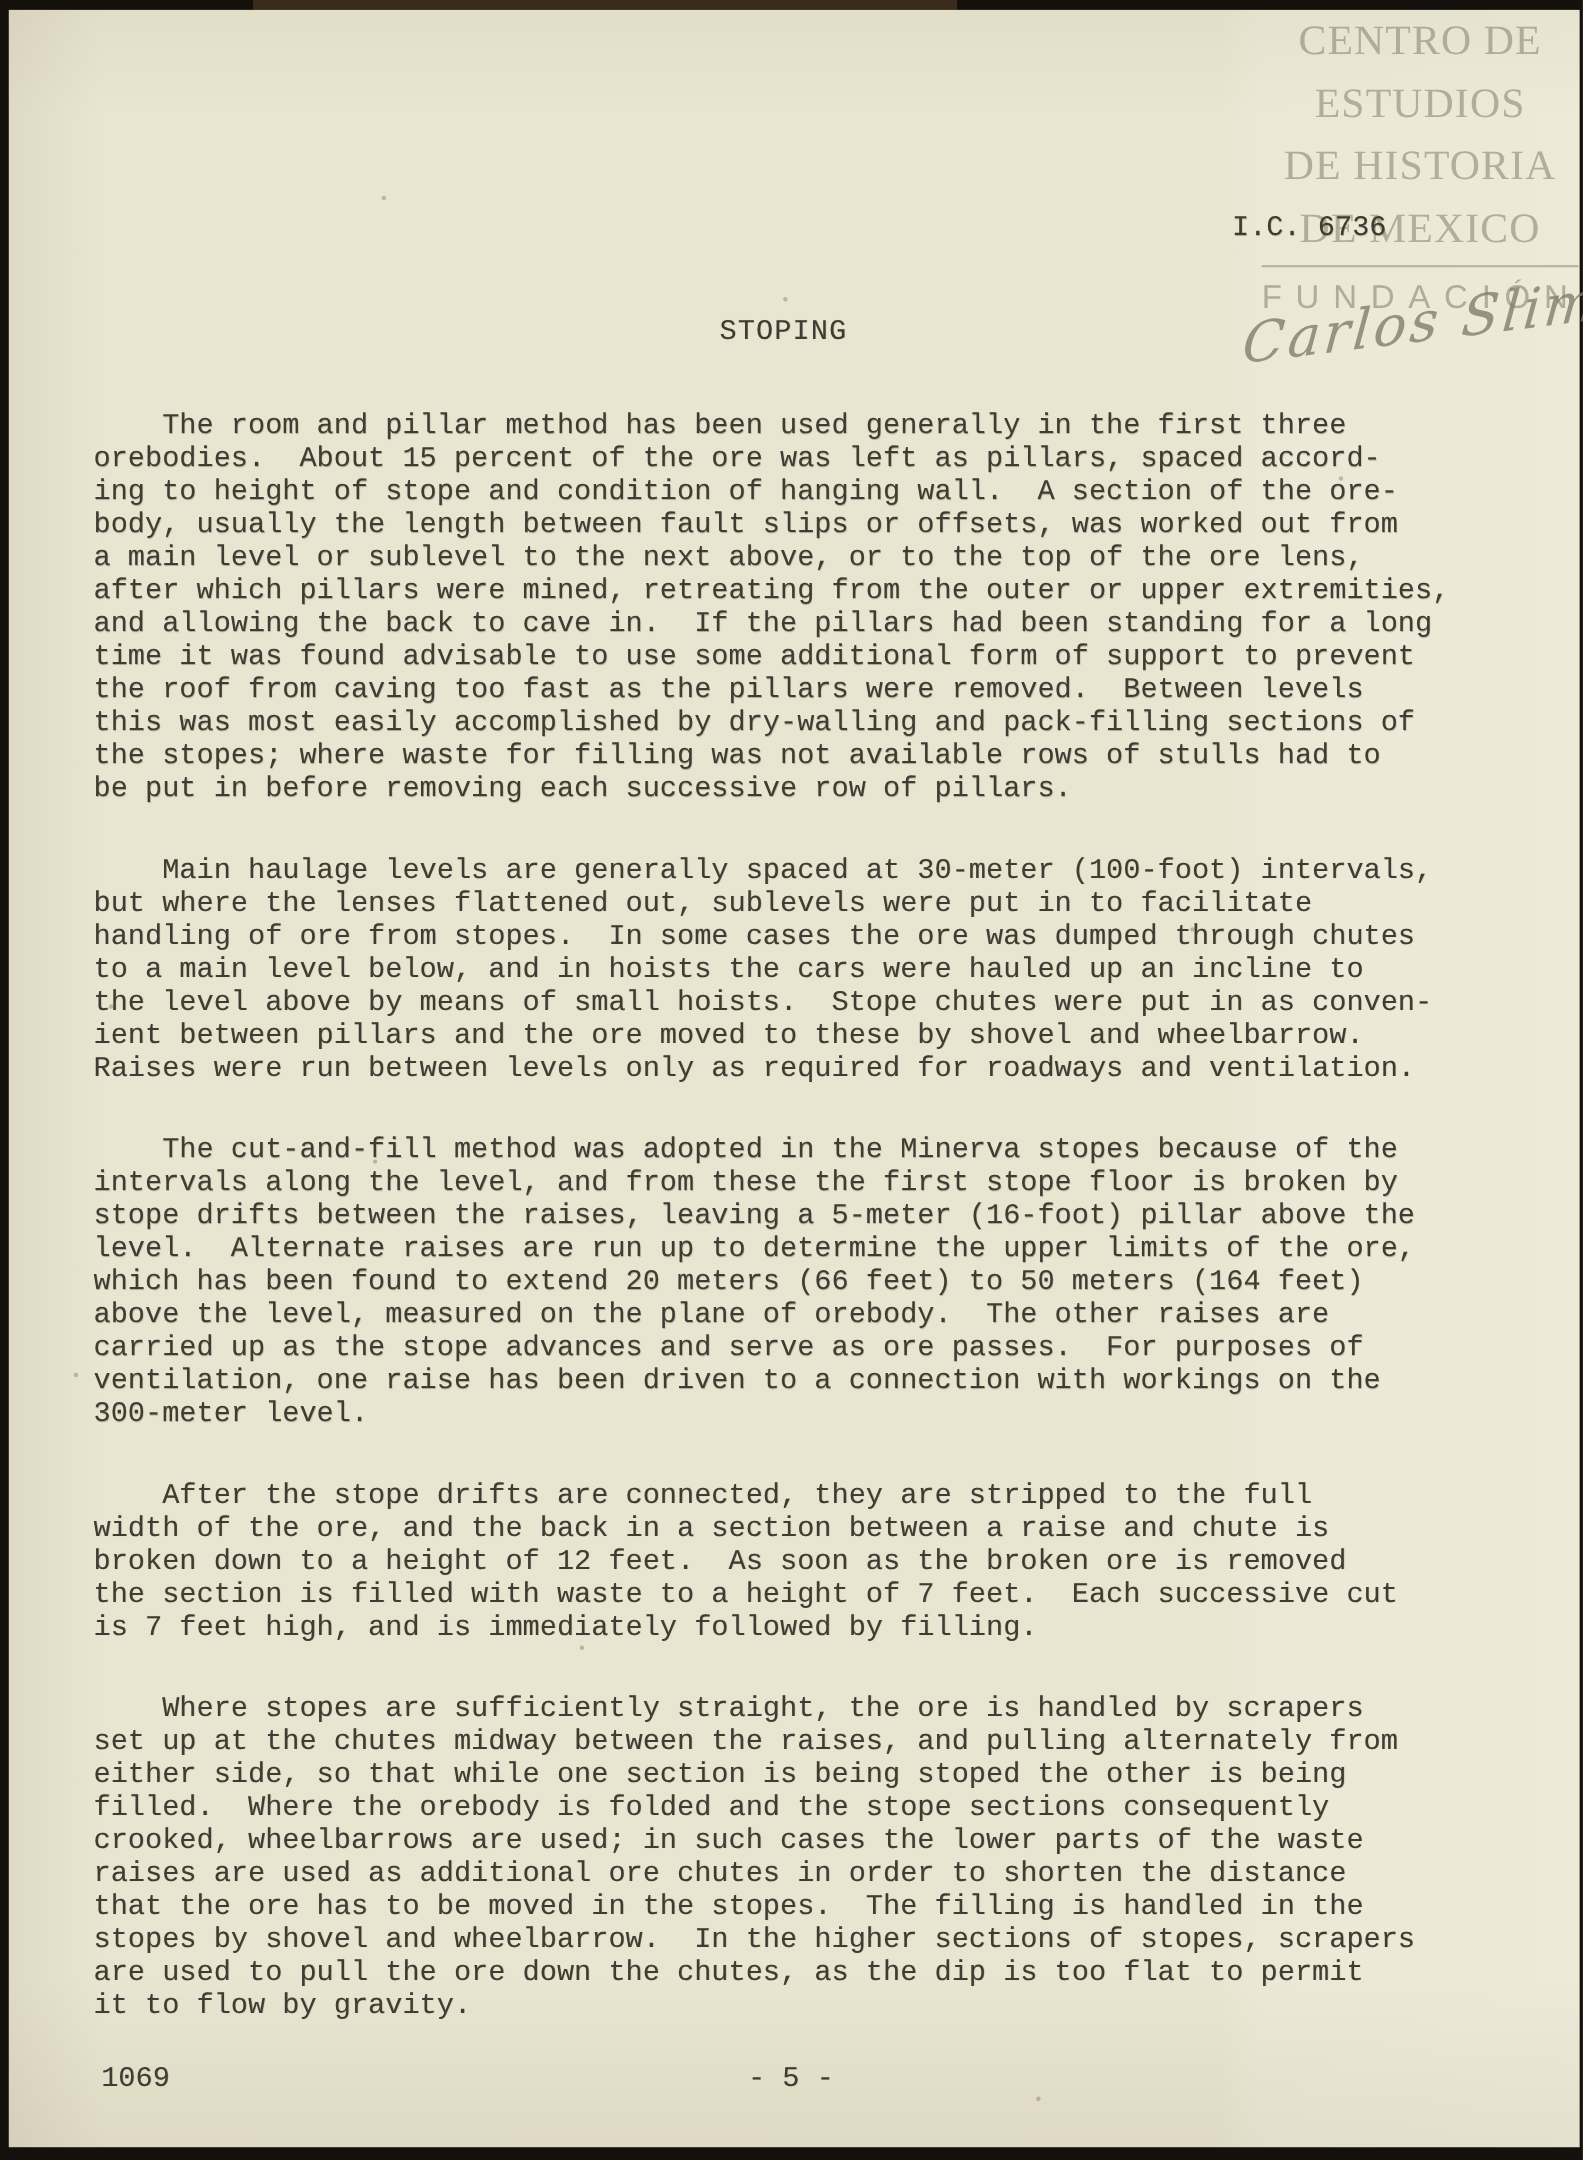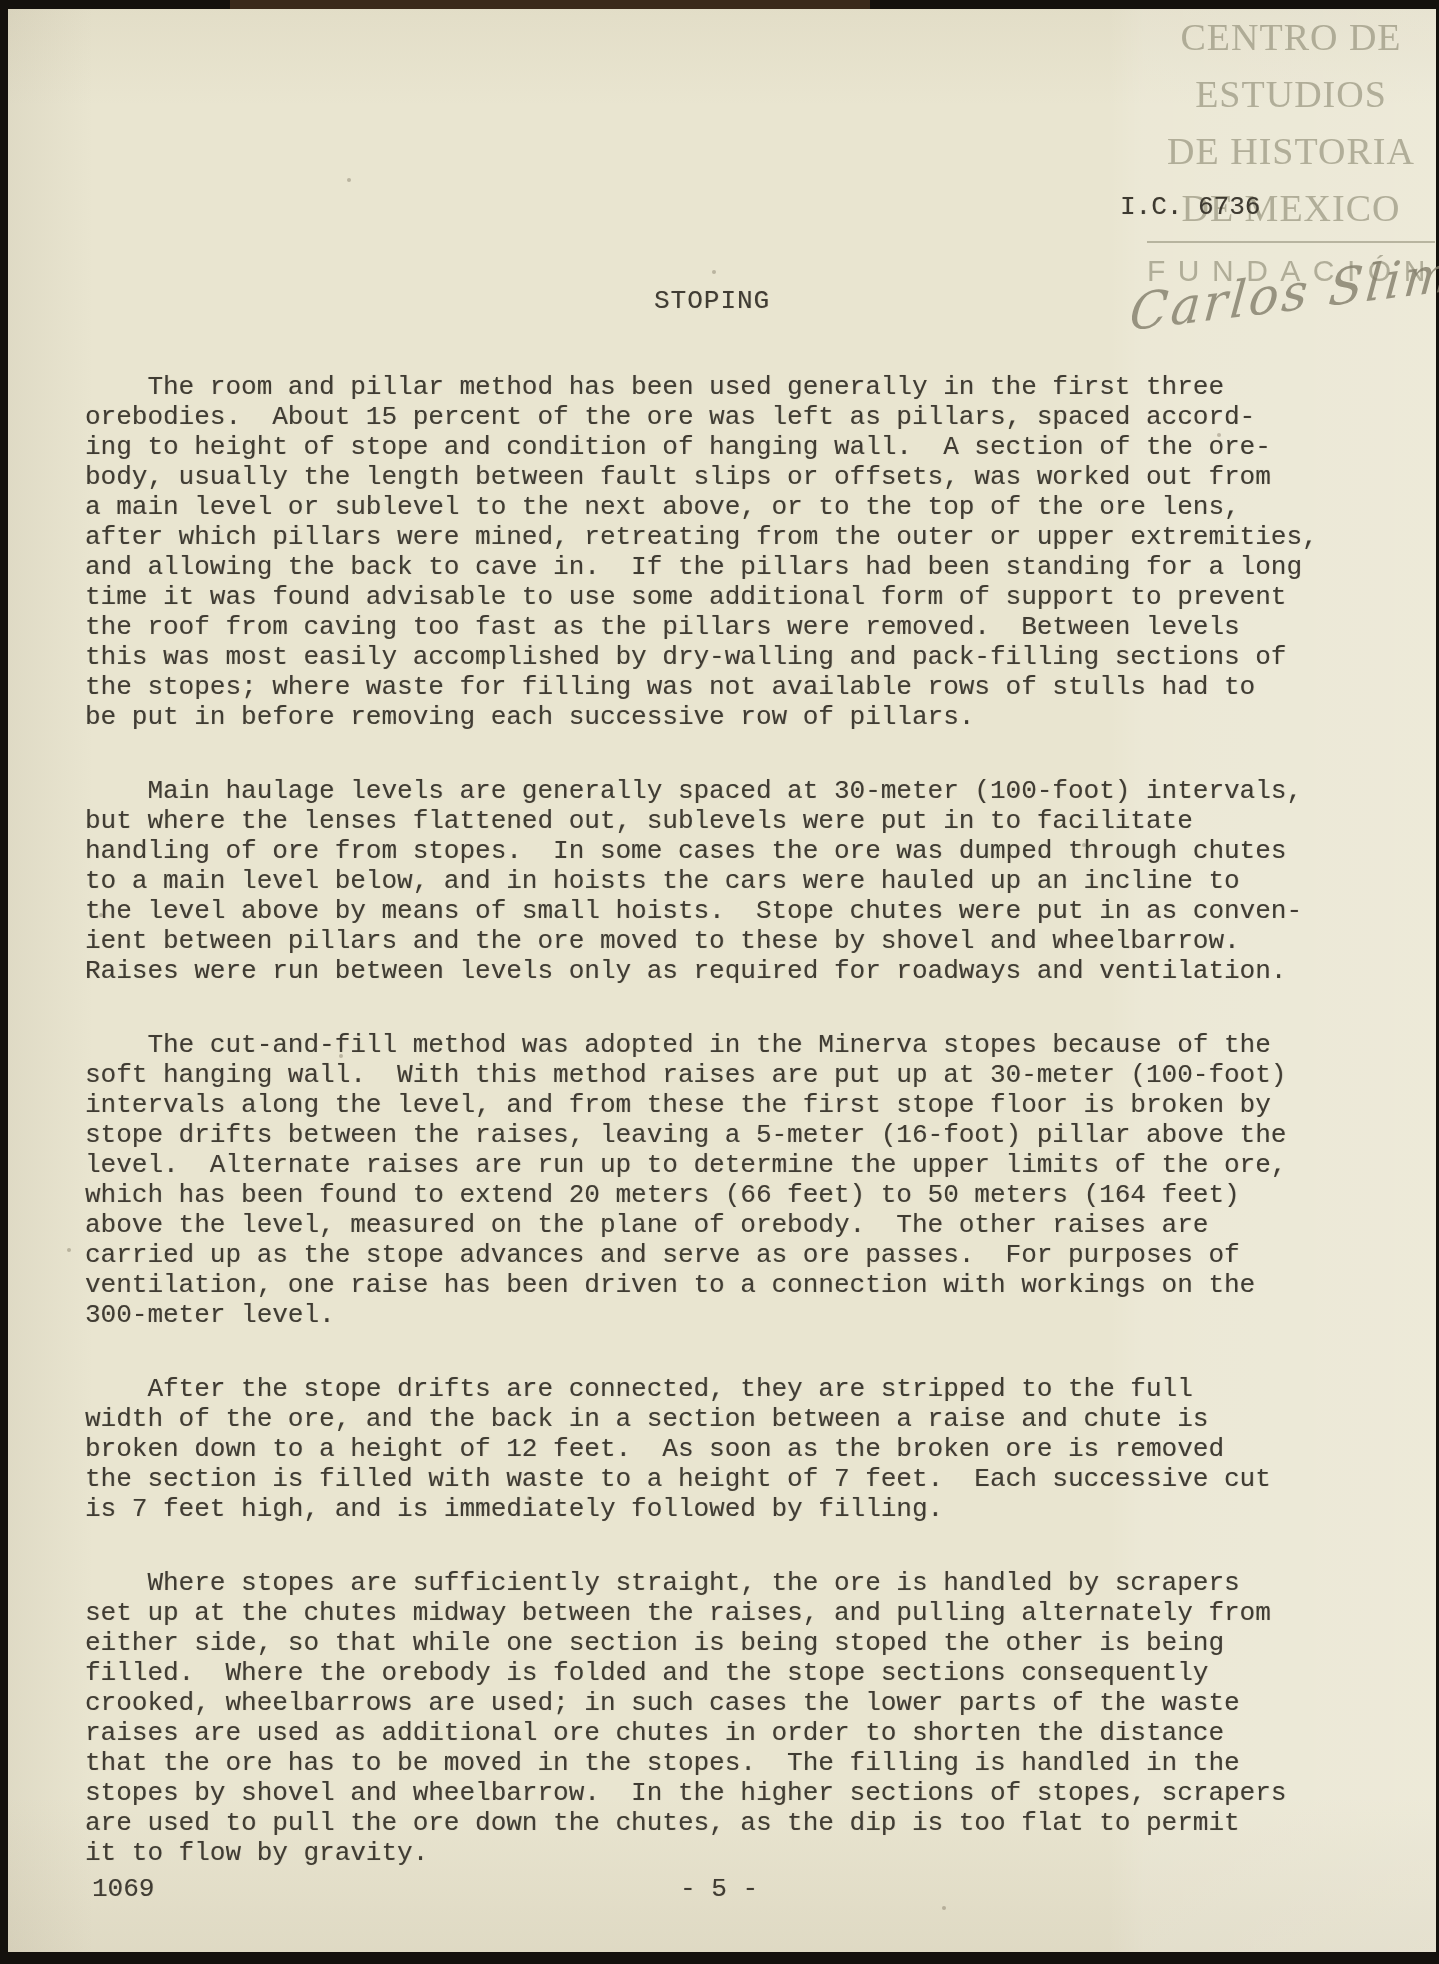--- a/index.html
+++ b/index.html
@@ -107,21 +107,20 @@
         <div class="text-line">    Main haulage levels are generally spaced at 30-meter (100-foot) intervals,</div>
         <div class="text-line">but where the lenses flattened out, sublevels were put in to facilitate</div>
         <div class="text-line">handling of ore from stopes.  In some cases the ore was dumped through chutes</div>
         <div class="text-line">to a main level below, and in hoists the cars were hauled up an incline to</div>
         <div class="text-line">the level above by means of small hoists.  Stope chutes were put in as conven-</div>
         <div class="text-line">ient between pillars and the ore moved to these by shovel and wheelbarrow.</div>
         <div class="text-line">Raises were run between levels only as required for roadways and ventilation.</div>
       </div>
       <div class="paragraph">
         <div class="text-line">    The cut-and-fill method was adopted in the Minerva stopes because of the</div>
-        <div class="text-line">soft hanging wall.  With this method raises are put up at 30-meter (100-foot)</div>
         <div class="text-line">intervals along the level, and from these the first stope floor is broken by</div>
         <div class="text-line">stope drifts between the raises, leaving a 5-meter (16-foot) pillar above the</div>
         <div class="text-line">level.  Alternate raises are run up to determine the upper limits of the ore,</div>
         <div class="text-line">which has been found to extend 20 meters (66 feet) to 50 meters (164 feet)</div>
         <div class="text-line">above the level, measured on the plane of orebody.  The other raises are</div>
         <div class="text-line">carried up as the stope advances and serve as ore passes.  For purposes of</div>
         <div class="text-line">ventilation, one raise has been driven to a connection with workings on the</div>
         <div class="text-line">300-meter level.</div>
       </div>
       <div class="paragraph">

